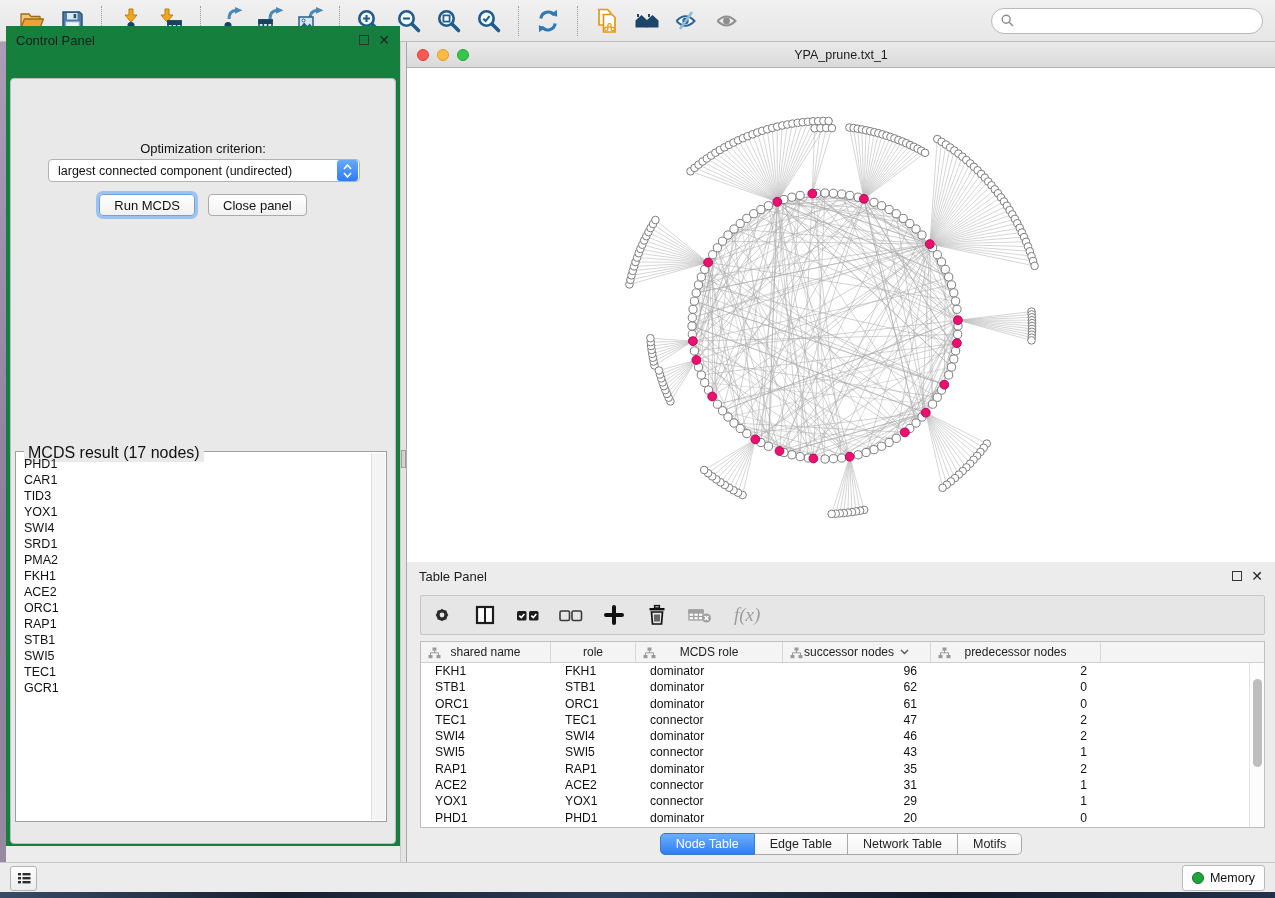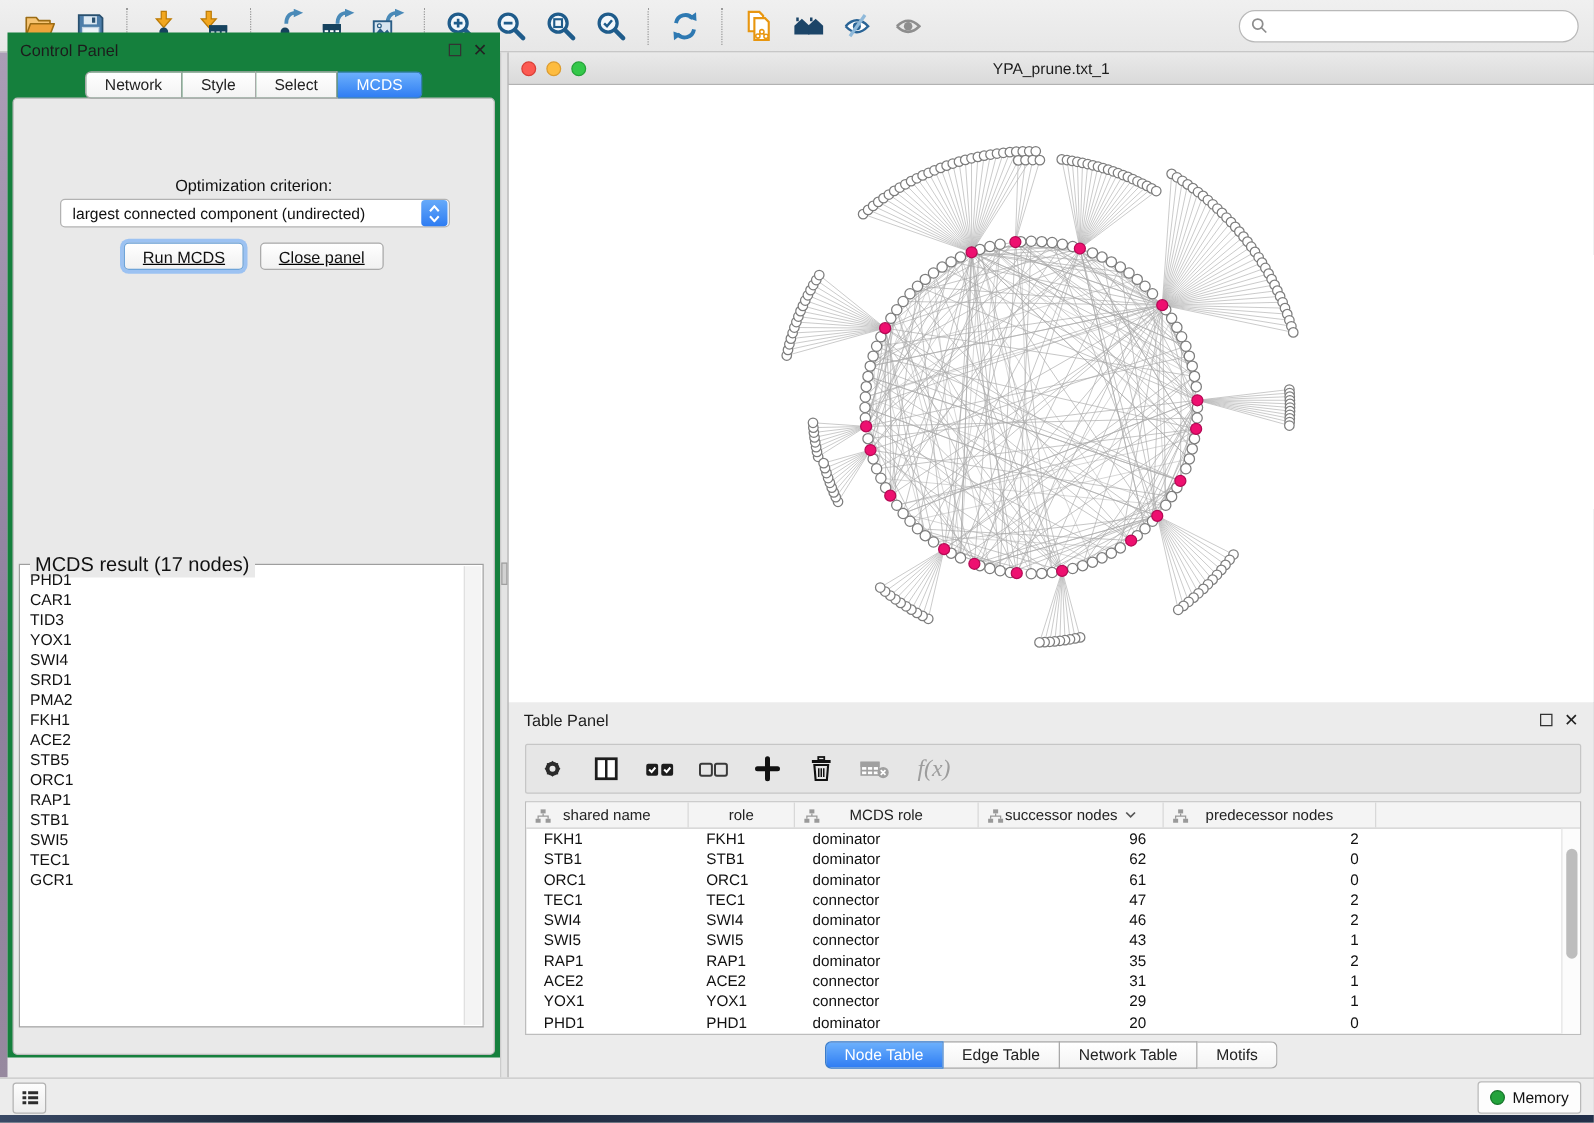--- a/index.html
+++ b/index.html
@@ -39,21 +39,21 @@
   .seg-tab:last-child { border-radius:0 5px 5px 0; }
   .seg-tab.active { background:linear-gradient(#6cb0fc,#2f7df3); color:#fff; border-color:#3a7cc9; }
   .cp-content { position:absolute; left:4px; top:52px; width:386px; height:766px;
     background:#e9e9e9; border:1px solid #bdbdbd; border-radius:4px; }
   .opt-label { position:absolute; top:62px; width:100%; text-align:center; font-size:13px; color:#111; }
   .dropdown { position:absolute; top:80px; left:37px; width:312px; height:23px; background:#fff;
     border:1px solid #b2b2b2; border-radius:4px; display:flex; align-items:center; }
   .dropdown .dd-label { flex:1; font-size:12.5px; color:#111; padding-left:9px; white-space:nowrap; }
   .dd-stepper { width:21px; height:21px; margin-right:1px; border-radius:3px;
     background:linear-gradient(#66aafa,#2e7cf2); display:flex; flex-direction:column; align-items:center; justify-content:center; gap:2px; }
-  .btn-row { position:absolute; top:115px; left:0; width:100%; display:flex; justify-content:center; gap:13px;text-decoration:underline; }
+  .btn-row { position:absolute; top:115px; left:0; width:100%; display:flex; justify-content:center; gap:13px; }
   .btn { height:22px; padding:0 14px; font-size:13px; color:#111; background:linear-gradient(#ffffff,#f1f1f1);
     border:1px solid #ababab; border-radius:4px; font-family:"Liberation Sans",sans-serif; }
   .btn.focus-ring { box-shadow:0 0 0 3px rgba(92,162,250,.55); border-color:#6ea4d9; }
   .mcds-fieldset { position:absolute; left:4px; top:372px; width:372px; height:371px;
     border:1px solid #9e9e9e; background:#fff; }
   .mcds-legend { position:absolute; top:-8px; left:8px; background:#e9e9e9; padding:0 4px; font-size:16px; color:#111; }
   .mcds-list { position:absolute; inset:1px 15px 1px 1px; overflow:hidden; padding:3px 0 0 7px; }
   .mcds-item { font-size:12.5px; line-height:16px; color:#111; }
   .mcds-scroll { position:absolute; top:1px; right:1px; bottom:1px; width:14px; background:#f4f4f4; border-left:1px solid #e0e0e0; }
 
@@ -273,26 +273,20 @@
   <div class="wall-bottom"></div>
 
   <div class="control-panel">
     <div class="cp-titlebar">
       <span class="panel-title">Control Panel</span>
       <span class="panel-winbtns">
         <span class="float-box"></span>
         <span class="close-x">✕</span>
       </span>
     </div>
-    <div class="seg-tabs">
-        <div class="seg-tab">Network</div>
-        <div class="seg-tab">Style</div>
-        <div class="seg-tab">Select</div>
-        <div class="seg-tab active">MCDS</div>
-      </div>
     <div class="cp-content">
       <div class="opt-label">Optimization criterion:</div>
       <div class="dropdown">
         <span class="dd-label">largest connected component (undirected)</span>
         <span class="dd-stepper">
           <svg width="9" height="6" viewBox="0 0 9 6">
               <path d="M1 5 L4.5 1 L8 5" stroke="#fff" stroke-width="1.6" fill="none"></path>
             </svg>
           <svg width="9" height="6" viewBox="0 0 9 6">
               <path d="M1 1 L4.5 5 L8 1" stroke="#fff" stroke-width="1.6" fill="none"></path>
@@ -308,21 +302,20 @@
         <div class="mcds-list">
             <div class="mcds-item">PHD1</div>
             <div class="mcds-item">CAR1</div>
             <div class="mcds-item">TID3</div>
             <div class="mcds-item">YOX1</div>
             <div class="mcds-item">SWI4</div>
             <div class="mcds-item">SRD1</div>
             <div class="mcds-item">PMA2</div>
             <div class="mcds-item">FKH1</div>
             <div class="mcds-item">ACE2</div>
-            <div class="mcds-item">STB5</div>
             <div class="mcds-item">ORC1</div>
             <div class="mcds-item">RAP1</div>
             <div class="mcds-item">STB1</div>
             <div class="mcds-item">SWI5</div>
             <div class="mcds-item">TEC1</div>
             <div class="mcds-item">GCR1</div>
           </div>
         <div class="mcds-scroll"></div>
       </div>
     </div>

